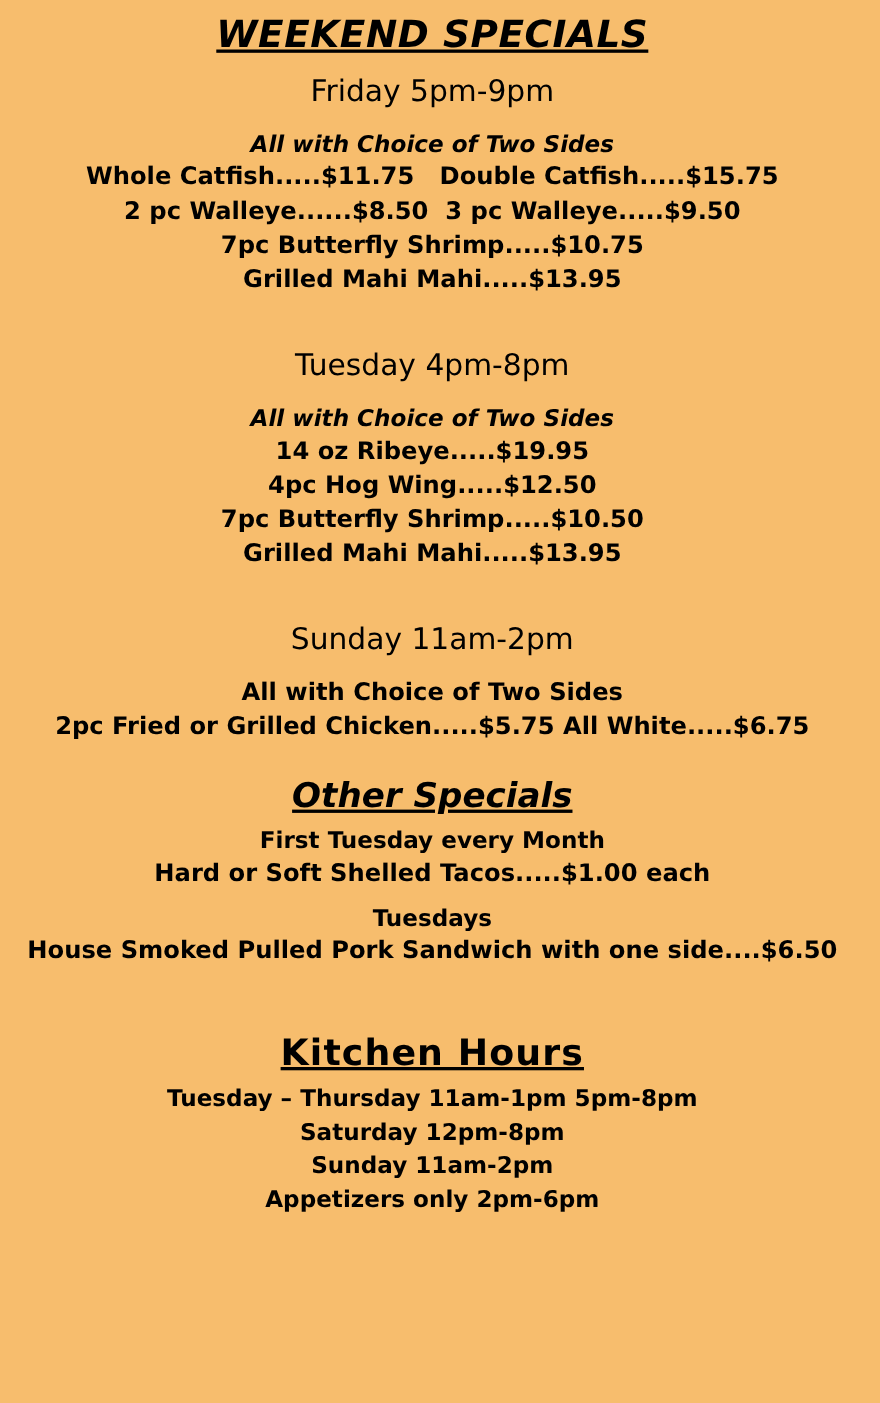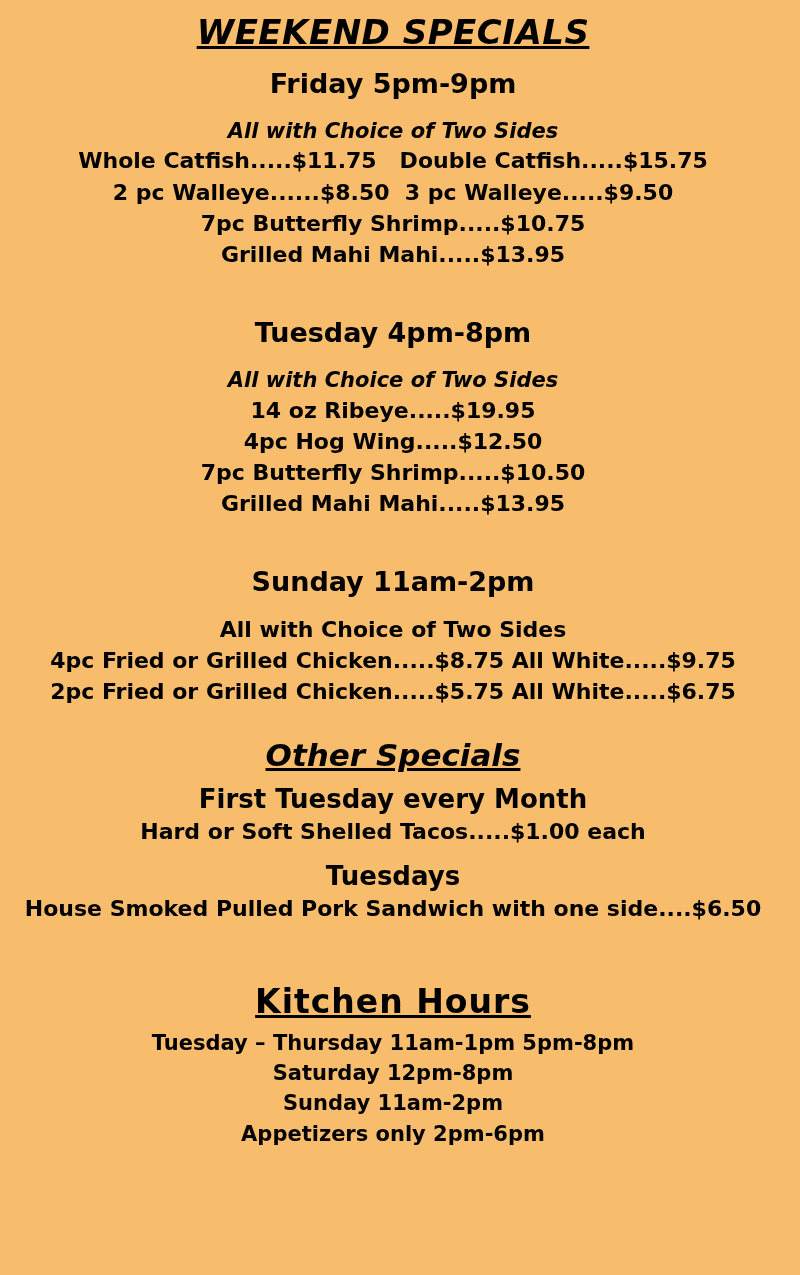--- a/index.html
+++ b/index.html
@@ -25,21 +25,21 @@
     font-size: 34px;
     font-weight: bold;
     font-style: italic;
     text-decoration: underline;
     letter-spacing: 0.5px;
     margin: 0 0 12px 0;
     line-height: 1.1;
   }
   .section-title {
     font-size: 27px;
-    font-weight: bold;
+    font-weight: normal;
     margin: 16px;
     line-height: 1.25;
   }
   .section-sub {
     font-size: 21px;
     font-weight: bold;
     font-style: italic;
     margin: 0;
     line-height: 1.35;
   }
@@ -59,21 +59,21 @@
   .gap-xl { height: 44px; }
   .other-title {
     font-size: 31px;
     font-weight: bold;
     font-style: italic;
     text-decoration: underline;
     margin: 0 0 8px 0;
     line-height: 1.2;
   }
   .other-heading {
-    font-size: 26px;
+    font-size: 21px;
     font-weight: bold;
     margin: 0;
     line-height: 1.3;
   }
   .hours-title {
     font-size: 33px;
     font-weight: bold;
     text-decoration: underline;
     letter-spacing: 1px;
     margin: 0 0 4px 0;
@@ -111,21 +111,20 @@
     <div class="line">4pc Hog Wing.....$12.50</div>
     <div class="line">7pc Butterfly Shrimp.....$10.50</div>
     <div class="line">Grilled Mahi Mahi.....$13.95</div>
   </div>
 
   <div class="gap-lg"></div>
 
   <div>
     <div class="section-title">Sunday 11am-2pm</div>
     <div class="section-sub plain">All with Choice of Two Sides</div>
-    <div class="line">4pc Fried or Grilled Chicken.....$8.75 All White.....$9.75</div>
     <div class="line">2pc Fried or Grilled Chicken.....$5.75 All White.....$6.75</div>
   </div>
 
   <div class="gap-lg"></div>
 
   <div>
     <h2 class="other-title">Other Specials</h2>
 
     <div>
       <div class="other-heading">First Tuesday every Month</div>

